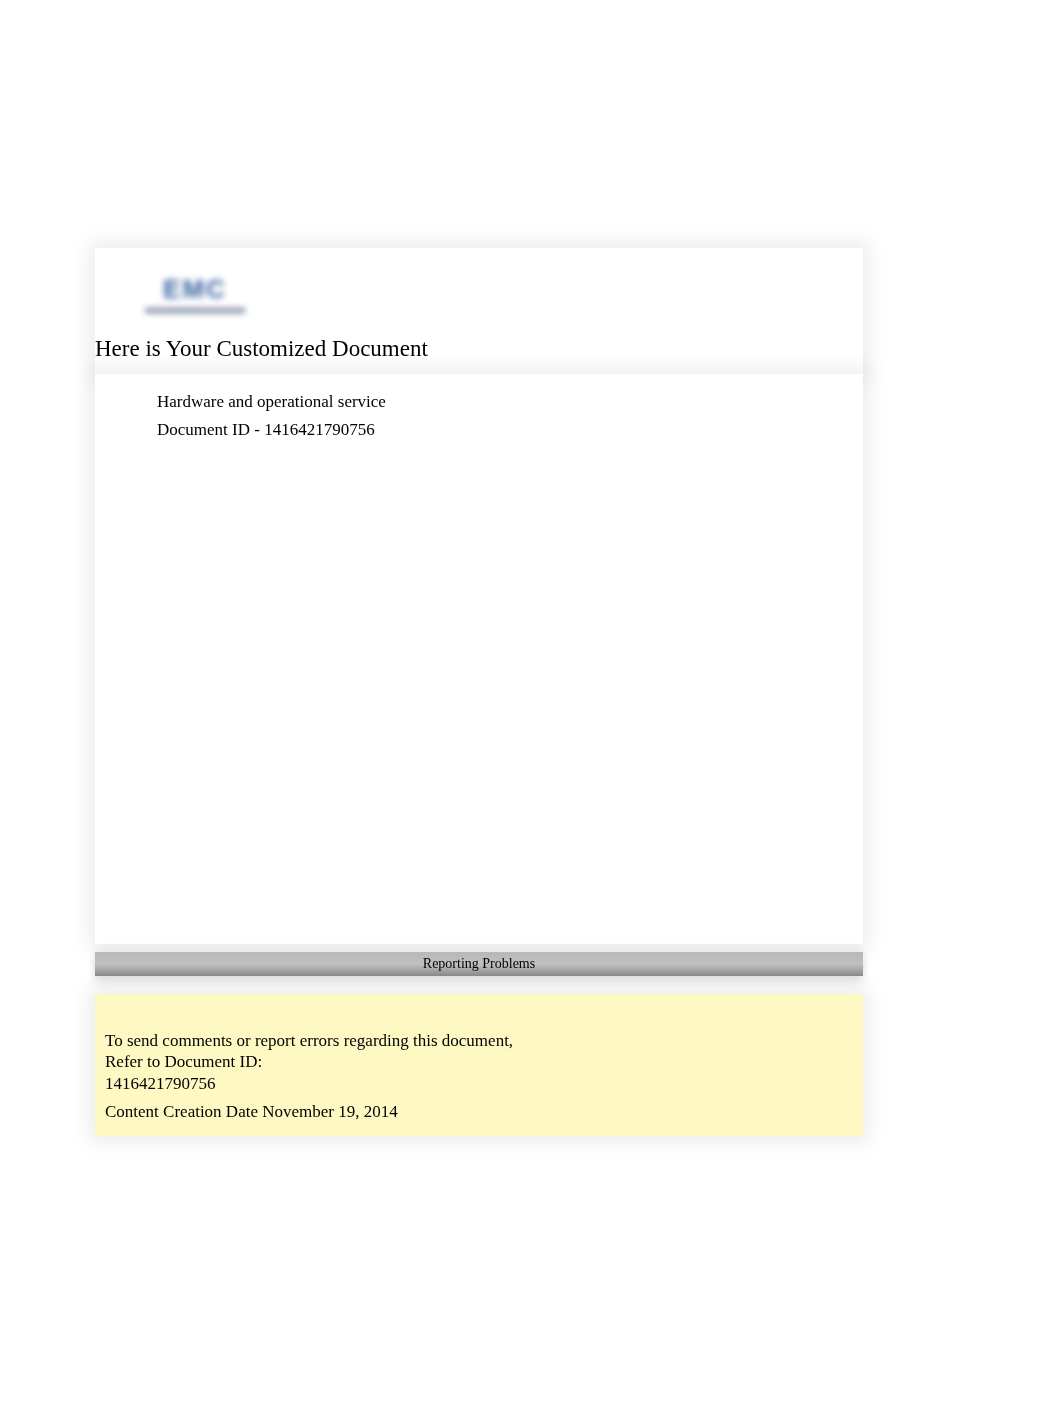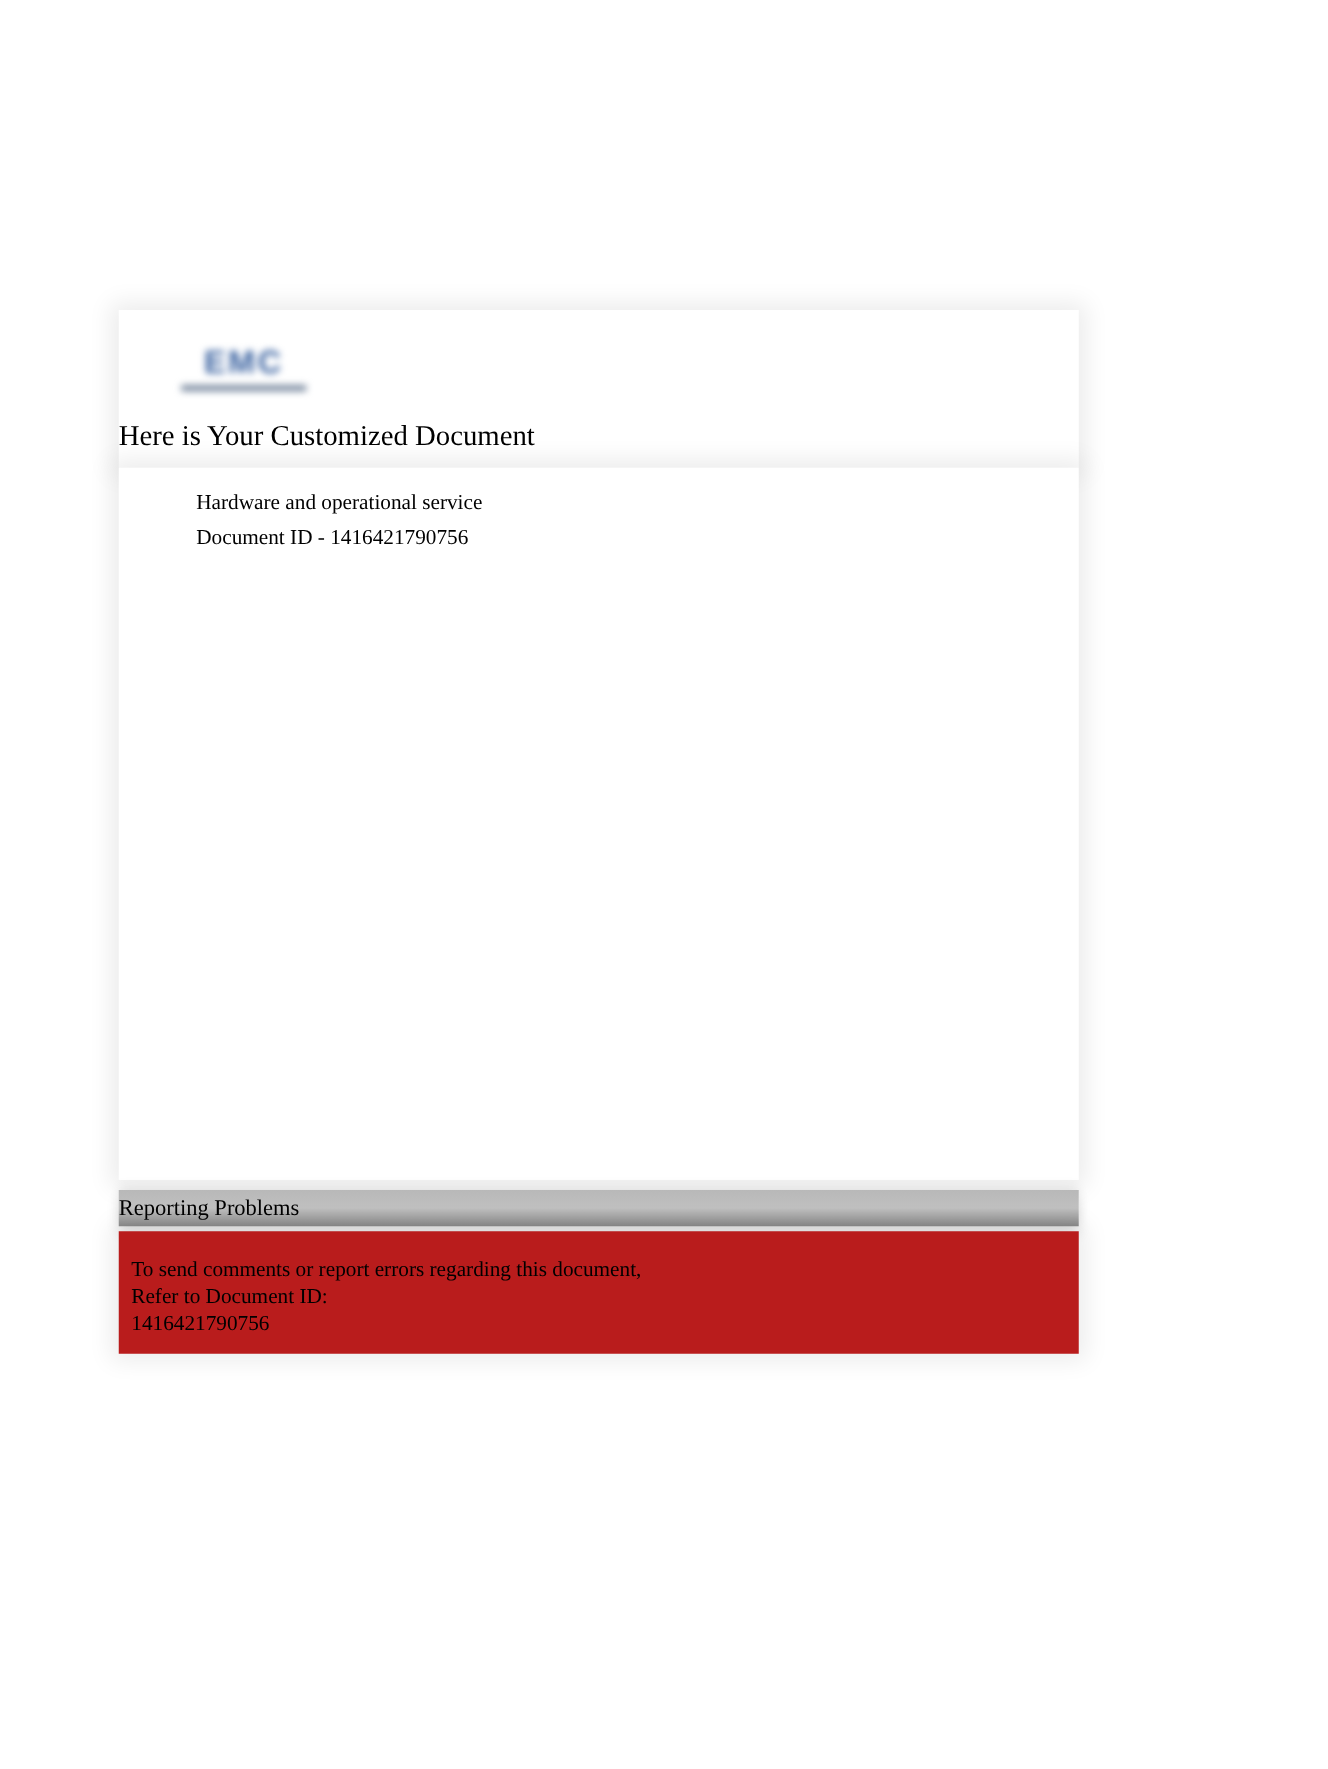--- a/index.html
+++ b/index.html
@@ -70,31 +70,32 @@
       padding: 18px 0 10px 62px;
       min-height: 570px;
     }
     .config-line {
       font-size: 17px;
       color: #000000;
       margin-bottom: 8px;
     }
     .problems-bar {
       background: linear-gradient(to bottom, #b8b8b8 0%, #c0c0c0 50%, #8a8a8a 100%);
+      text-align: center;
       padding: 4px 0;
-      font-size: 18px;
+      font-size: 14px;
       color: #000000;
       box-shadow: 0 6px 10px rgba(0,0,0,0.12), 0 -4px 8px rgba(0,0,0,0.06);
       margin-top: 8px;
     }
     .footer-box {
-      background: #b91c1c;
+      background: #fef9c3;
       box-shadow: 0 0 18px 6px rgba(0,0,0,0.08);
-      padding: 20px 10px 14px 10px;
-      margin-top: 4px;
+      padding: 36px 10px 14px 10px;
+      margin-top: 18px;
     }
     .footer-line {
       font-size: 17px;
       color: #000000;
       line-height: 1.25;
     }
     .creation-date {
       font-size: 17px;
       color: #000000;
       margin-top: 8px;
@@ -118,15 +119,16 @@
     <div class="config-line">Hardware and operational service</div>
     <div class="config-line">Document ID - 1416421790756</div>
   </div>
 
   <div class="problems-bar">Reporting Problems</div>
 
   <div class="footer-box">
     <div class="footer-line">To send comments or report errors regarding this document,</div>
     <div class="footer-line">Refer to Document ID:</div>
     <div class="footer-line">1416421790756</div>
+    <div class="creation-date">Content Creation Date November 19, 2014</div>
   </div>
 
 </div>
 
 </body></html>

